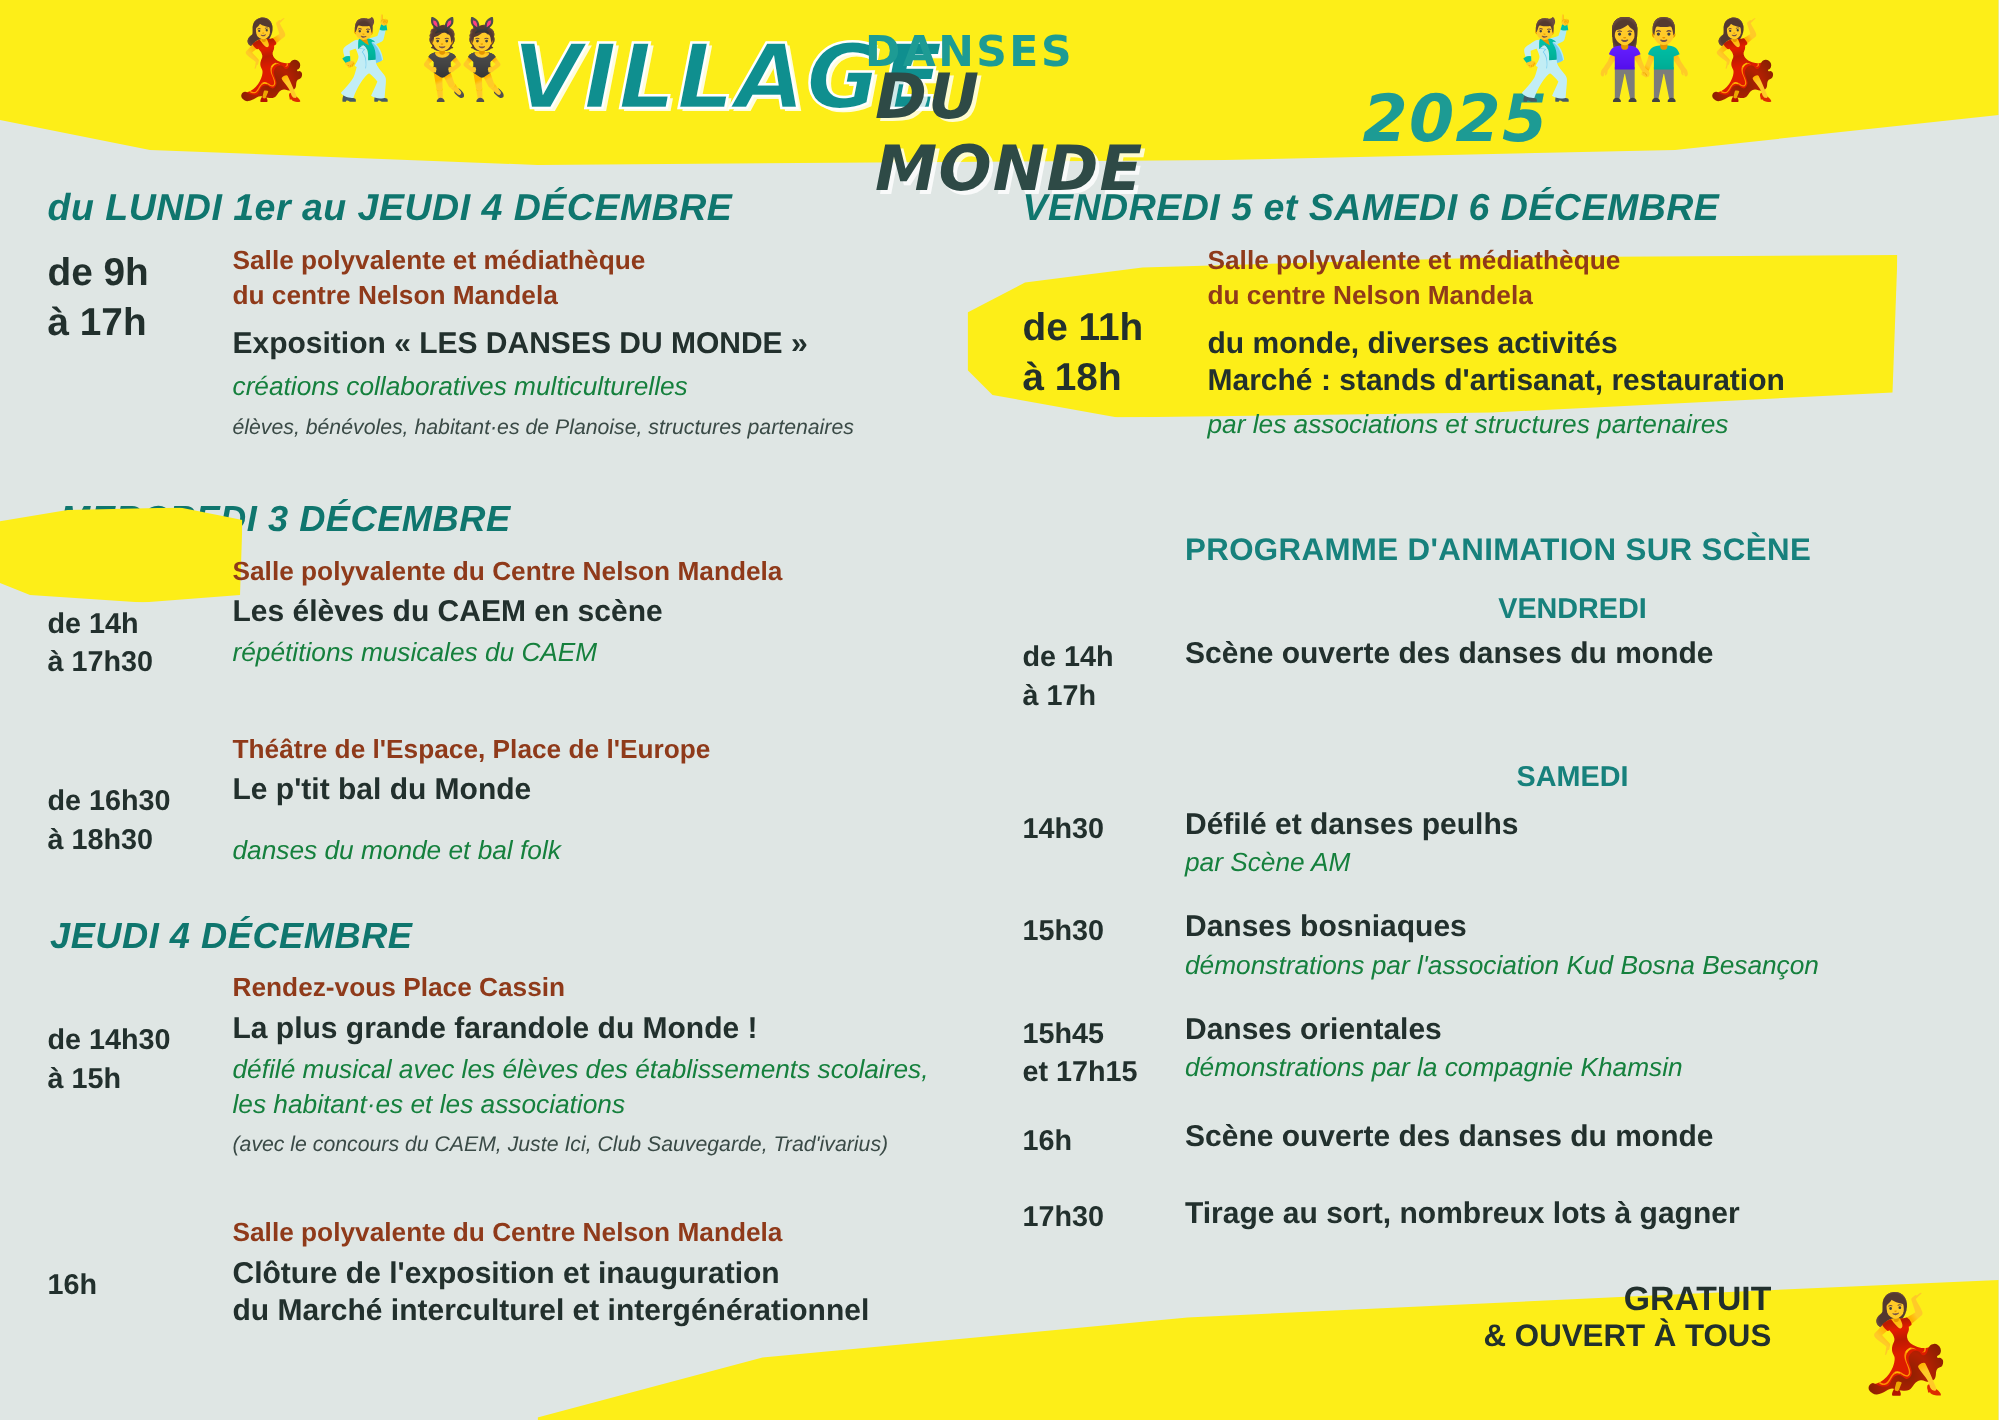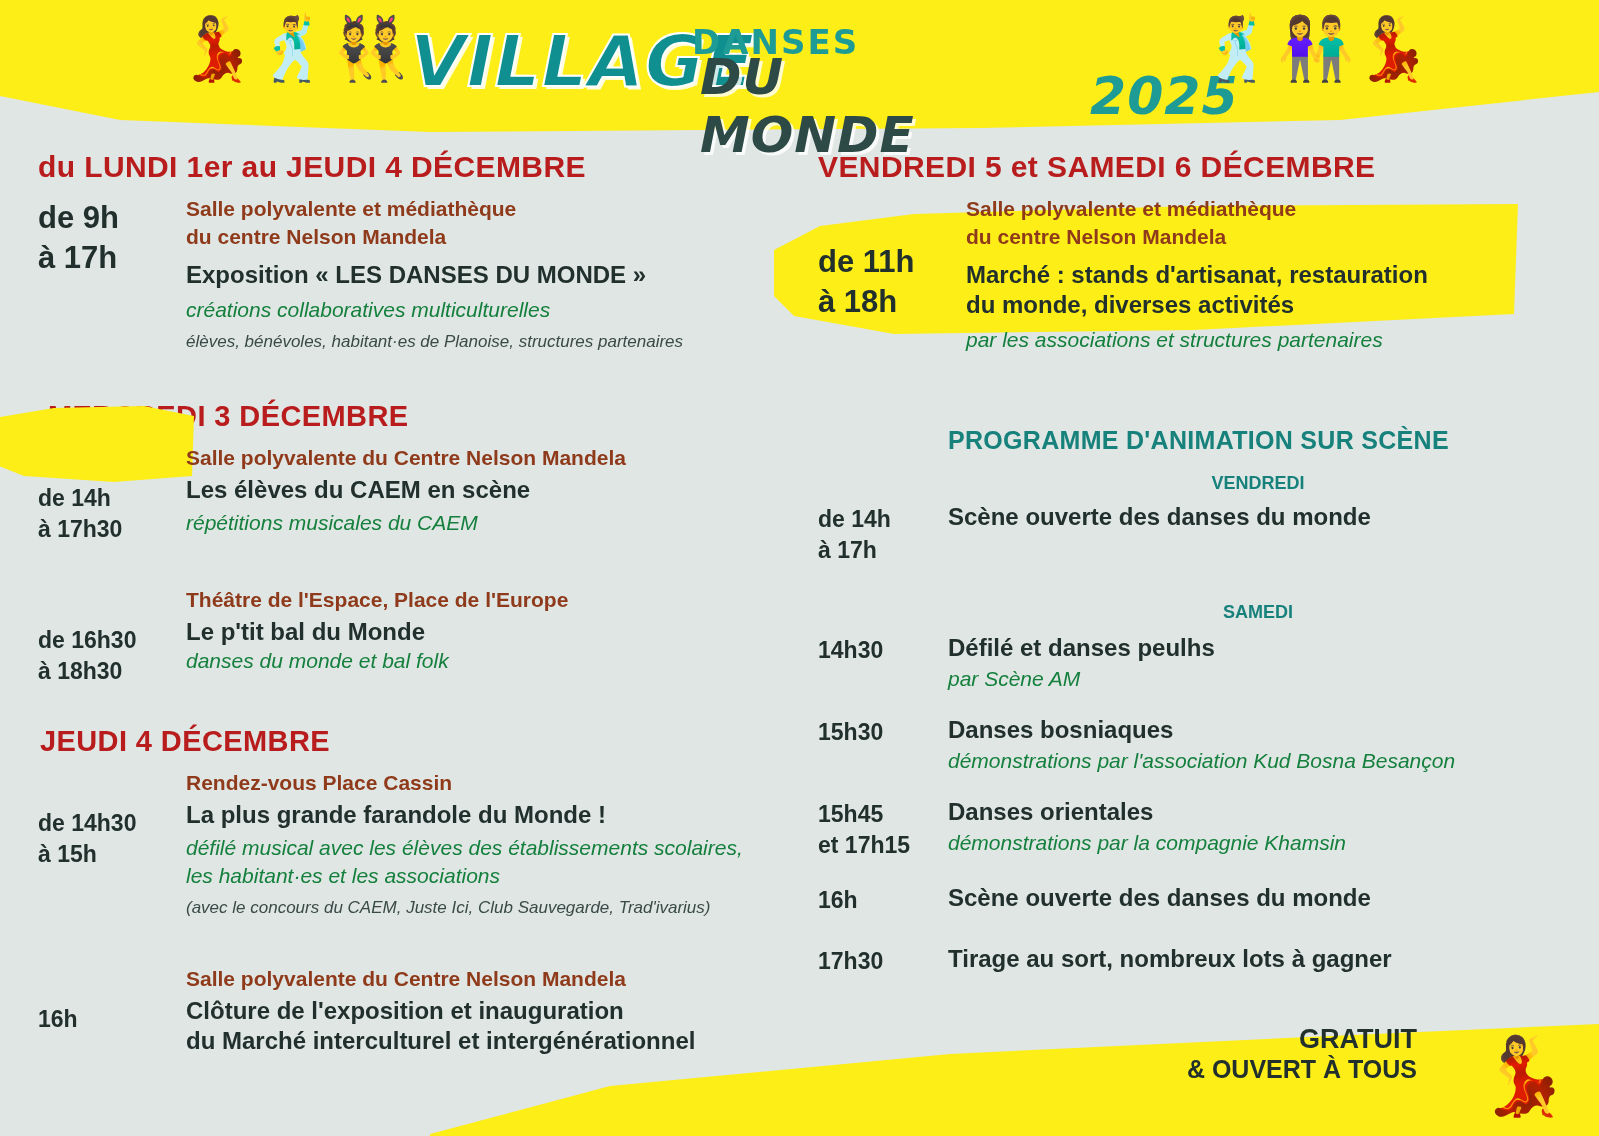--- a/index.html
+++ b/index.html
@@ -52,22 +52,23 @@
   }
   .dancers{position:absolute;top:18px;}
   .dancers span{display:inline-block;font-size:62px;line-height:62px;}
   .d-left{left:178px;}
   .d-right{left:1200px;}
   
   .col{position:absolute;top:150px;}
   .col-left{left:38px;width:780px;}
   .col-right{left:818px;width:760px;}
   .daytitle{
-    color:#b91c1c;font-weight:bold;font-size:30px;letter-spacing:.4px;
+    color:#0f766e;font-weight:bold;font-size:30px;letter-spacing:.4px;
     margin:0 0 10px 0;
+    font-style:italic;
   }
   .daytitle.sub{font-size:29px;margin-top:30px;}
   .place{color:#8f3a1a;font-size:21px;font-weight:bold;margin:0 0 2px 0;line-height:26px;}
   .evt{font-size:24px;font-weight:bold;color:#22302d;line-height:30px;margin:0;}
   .sub1{font-style:italic;font-size:21px;color:#15803d;line-height:28px;margin:0;}
   .sub2{font-style:italic;font-size:17px;color:#3a4a46;line-height:24px;margin:0;}
   .row{position:relative;display:flex;}
   .time{
     width:148px;flex:0 0 148px;font-size:23px;font-weight:bold;color:#22302d;
     line-height:31px;padding-top:2px;
@@ -80,21 +81,21 @@
     clip-path:polygon(0 12px, 60px 2px, 150px 0, 200px 10px, 198px 70px, 120px 76px, 30px 70px, 0 58px);}
   .hl-right{left:-44px;top:8px;width:744px;height:130px;
     clip-path:polygon(0 46px, 46px 22px, 140px 10px, 420px 2px, 744px 0, 740px 110px, 420px 126px, 120px 130px, 20px 112px, 0 92px);}
   .z{position:relative;z-index:2;}
   
   .progtitle{
     color:#17817c;font-weight:bold;font-size:25px;letter-spacing:.3px;
     margin:0 0 18px 130px;
   }
   .dayband{
-    color:#17817c;font-weight:bold;font-size:18px;text-align:center;
+    color:#17817c;font-weight:bold;font-size:23px;text-align:center;
     margin:0 0 8px 120px;
   }
   
   .gratuit{
     position:absolute;right:182px;bottom:52px;z-index:4;text-align:right;
     font-weight:bold;color:#22302d;
   }
   .gratuit .g1{font-size:27px;line-height:30px;}
   .gratuit .g2{font-size:25px;line-height:30px;}
   .flamenco{position:absolute;right:28px;bottom:22px;z-index:4;font-size:76px;line-height:76px;}
@@ -154,21 +155,21 @@
   </div>
 
   <div class="row" style="margin-top:42px;">
     <div class="time">
       <div style="padding-top:36px;">de 16h30</div>
       <div>à 18h30</div>
     </div>
     <div class="body">
       <p class="place">Théâtre de l'Espace,  Place de l'Europe</p>
       <p class="evt" style="margin-top:4px;">Le p'tit bal du Monde</p>
-      <p class="sub1" style="margin-top:0;font-style:italic;">danses du monde et bal folk</p>
+      <p class="sub1" style="margin-top:20px;font-style:italic;">danses du monde et bal folk</p>
     </div>
   </div>
 
   <h2 class="daytitle sub" style="margin-top:38px;margin-left:2px;">JEUDI 4 DÉCEMBRE</h2>
 
   <div class="row" style="margin-top:12px;">
     <div class="time">
       <div style="padding-top:36px;">de 14h30</div>
       <div>à 15h</div>
     </div>
@@ -201,22 +202,22 @@
 
   <div class="row" style="margin-top:12px;">
     <div class="hl hl-right"></div>
     <div class="time big z" style="padding-top:46px;">
       <div>de 11h</div>
       <div>à 18h</div>
     </div>
     <div class="body z">
       <p class="place">Salle polyvalente et médiathèque</p>
       <p class="place" style="margin-bottom:10px;">du centre Nelson Mandela</p>
+      <p class="evt">du monde, diverses activités</p>
       <p class="evt">Marché : stands d'artisanat, restauration</p>
-      <p class="evt">du monde, diverses activités</p>
       <p class="sub1" style="margin-top:6px;">par les associations et structures partenaires</p>
     </div>
   </div>
 
   <h3 class="progtitle" style="margin-top:72px;">PROGRAMME D'ANIMATION SUR SCÈNE</h3>
 
   <div class="dayband">VENDREDI</div>
 
   <div class="row" style="margin-top:6px;">
     <div class="time" style="width:130px;flex:0 0 130px;">

